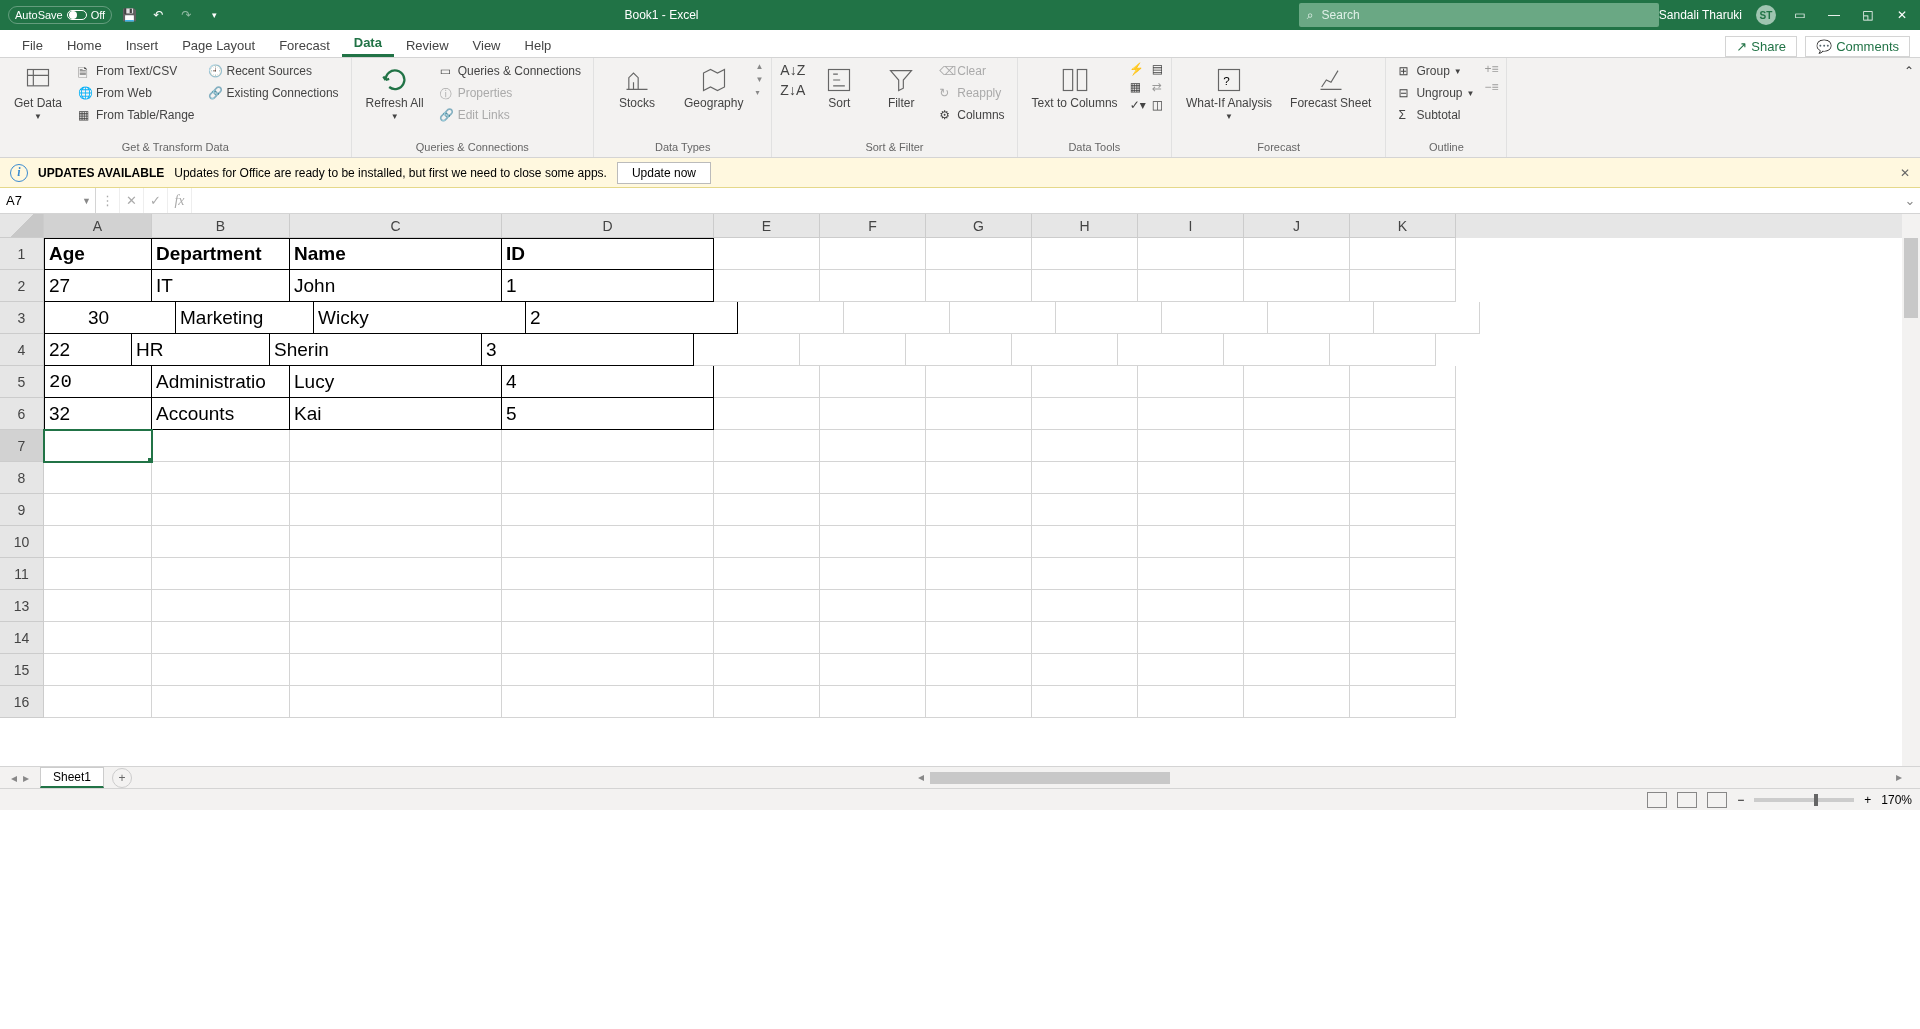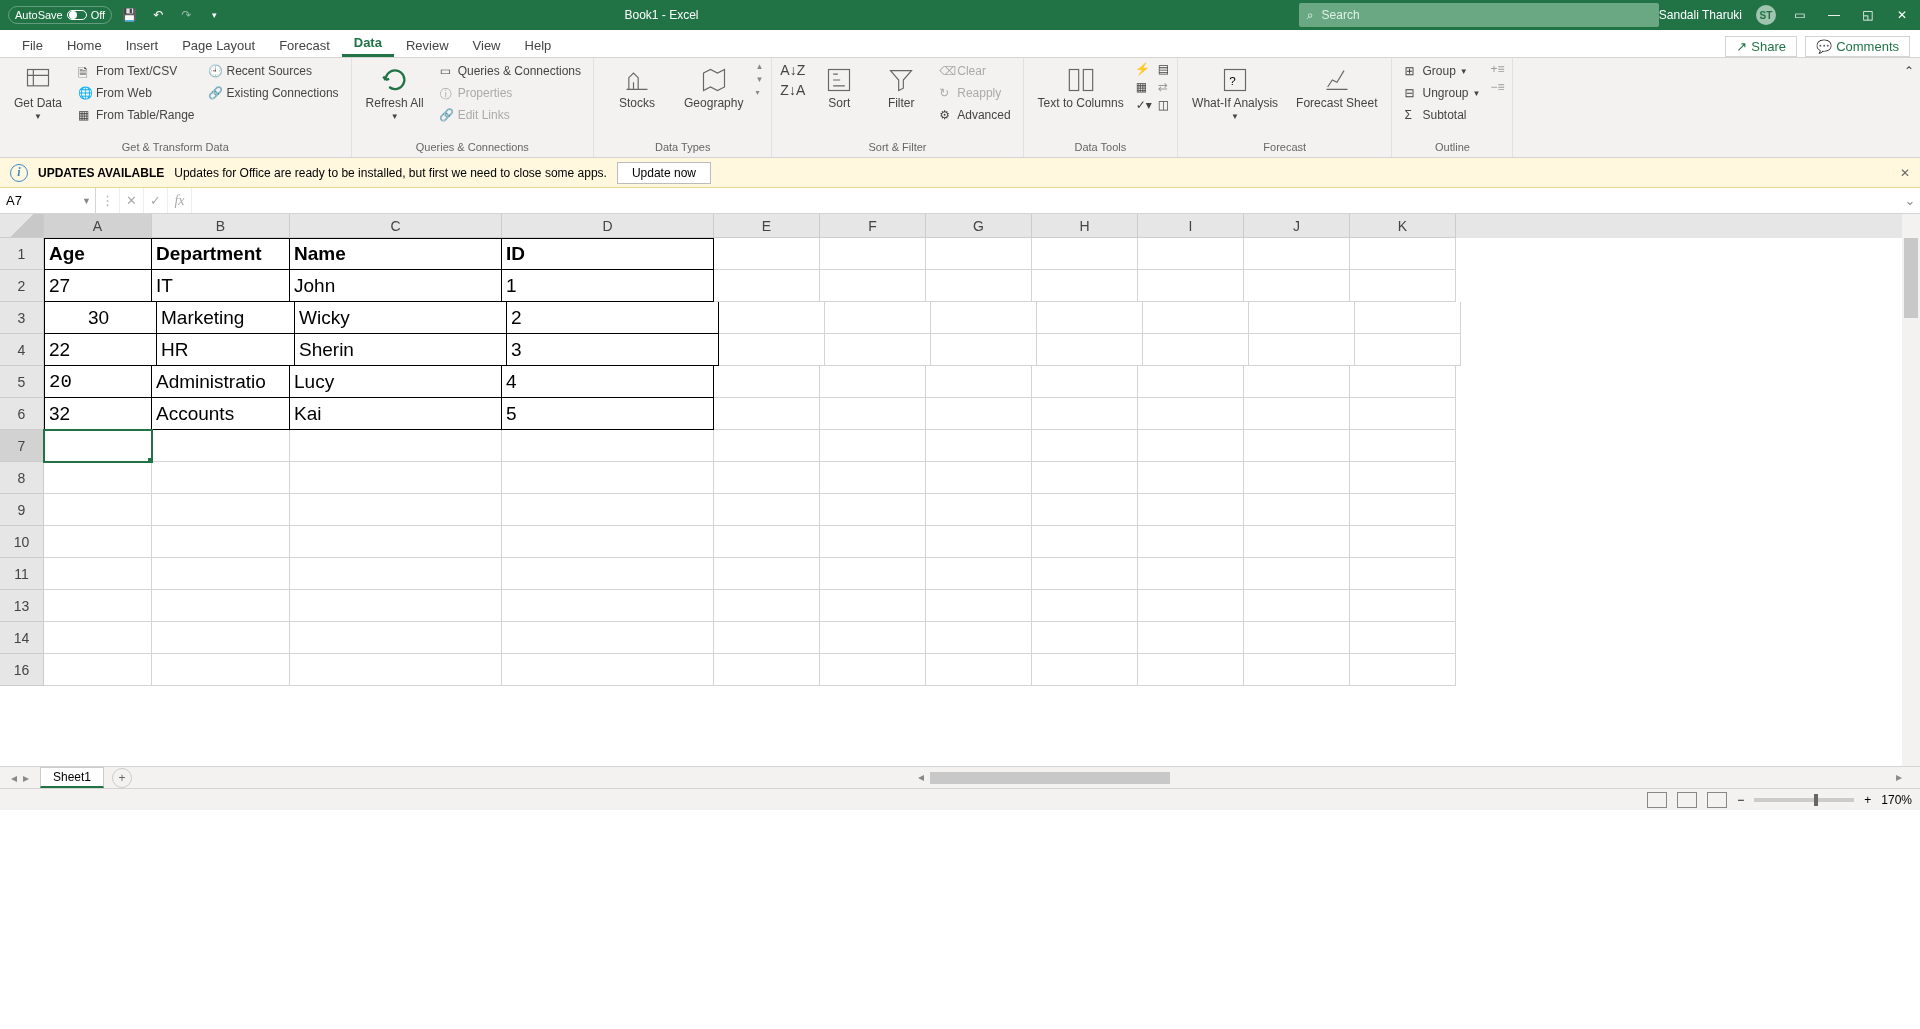--- a/index.html
+++ b/index.html
@@ -249,21 +249,21 @@
         <div class="ribbon-item disabled">
             <span class="small-icon">⌫</span>
             <span>Clear</span>
           </div>
         <div class="ribbon-item disabled">
             <span class="small-icon">↻</span>
             <span>Reapply</span>
           </div>
         <div class="ribbon-item">
             <span class="small-icon">⚙</span>
-            <span>Advanced</span>
+            <span>Columns</span>
           </div>
       </div>
     </div>
     <div class="ribbon-group-label">Sort &amp; Filter</div>
   </div>
 
   <div class="ribbon-group">
     <div class="ribbon-group-body">
       <div class="ribbon-big">
         <svg class="ribbon-icon" viewBox="0 0 24 24">
@@ -395,35 +395,35 @@
         <div class="cell" style="width: 106px;"></div>
         <div class="cell" style="width: 106px;"></div>
         <div class="cell" style="width: 106px;"></div>
         <div class="cell" style="width: 106px;"></div>
         <div class="cell" style="width: 106px;"></div>
         <div class="cell" style="width: 106px;"></div>
         <div class="cell" style="width: 106px;"></div>
       </div>
       <div class="row">
         <div class="row-h">3</div>
-        <div class="cell databorder" style="width: 113px; border-left: 1px solid rgb(0, 0, 0); padding-left: 43px;">30</div>
+        <div class="cell databorder" style="width: 132px; border-left: 1px solid rgb(0, 0, 0); padding-left: 43px;">30</div>
         <div class="cell databorder" style="width: 138px;">Marketing</div>
         <div class="cell databorder" style="width: 212px;">Wicky</div>
         <div class="cell databorder" style="width: 212px;">2</div>
         <div class="cell" style="width: 106px;"></div>
         <div class="cell" style="width: 106px;"></div>
         <div class="cell" style="width: 106px;"></div>
         <div class="cell" style="width: 106px;"></div>
         <div class="cell" style="width: 106px;"></div>
         <div class="cell" style="width: 106px;"></div>
         <div class="cell" style="width: 106px;"></div>
       </div>
       <div class="row">
         <div class="row-h">4</div>
-        <div class="cell databorder" style="width: 113px; border-left: 1px solid rgb(0, 0, 0);">22</div>
+        <div class="cell databorder" style="width: 88px; border-left: 1px solid rgb(0, 0, 0);">22</div>
         <div class="cell databorder" style="width: 138px;">HR</div>
         <div class="cell databorder" style="width: 212px;">Sherin</div>
         <div class="cell databorder" style="width: 212px;">3</div>
         <div class="cell" style="width: 106px;"></div>
         <div class="cell" style="width: 106px;"></div>
         <div class="cell" style="width: 106px;"></div>
         <div class="cell" style="width: 106px;"></div>
         <div class="cell" style="width: 106px;"></div>
         <div class="cell" style="width: 106px;"></div>
         <div class="cell" style="width: 106px;"></div>
@@ -535,20 +535,34 @@
         <div class="cell" style="width: 106px;"></div>
         <div class="cell" style="width: 106px;"></div>
         <div class="cell" style="width: 106px;"></div>
         <div class="cell" style="width: 106px;"></div>
         <div class="cell" style="width: 106px;"></div>
         <div class="cell" style="width: 106px;"></div>
         <div class="cell" style="width: 106px;"></div>
       </div>
       <div class="row">
         <div class="row-h">14</div>
+        <div class="cell" style="width: 108px;"></div>
+        <div class="cell" style="width: 138px;"></div>
+        <div class="cell" style="width: 212px;"></div>
+        <div class="cell" style="width: 212px;"></div>
+        <div class="cell" style="width: 106px;"></div>
+        <div class="cell" style="width: 106px;"></div>
+        <div class="cell" style="width: 106px;"></div>
+        <div class="cell" style="width: 106px;"></div>
+        <div class="cell" style="width: 106px;"></div>
+        <div class="cell" style="width: 106px;"></div>
+        <div class="cell" style="width: 106px;"></div>
+      </div>
+      <div class="row">
+        <div class="row-h">15</div>
         <div class="cell" style="width: 108px;"></div>
         <div class="cell" style="width: 138px;"></div>
         <div class="cell" style="width: 212px;"></div>
         <div class="cell" style="width: 212px;"></div>
         <div class="cell" style="width: 106px;"></div>
         <div class="cell" style="width: 106px;"></div>
         <div class="cell" style="width: 106px;"></div>
         <div class="cell" style="width: 106px;"></div>
         <div class="cell" style="width: 106px;"></div>
         <div class="cell" style="width: 106px;"></div>

